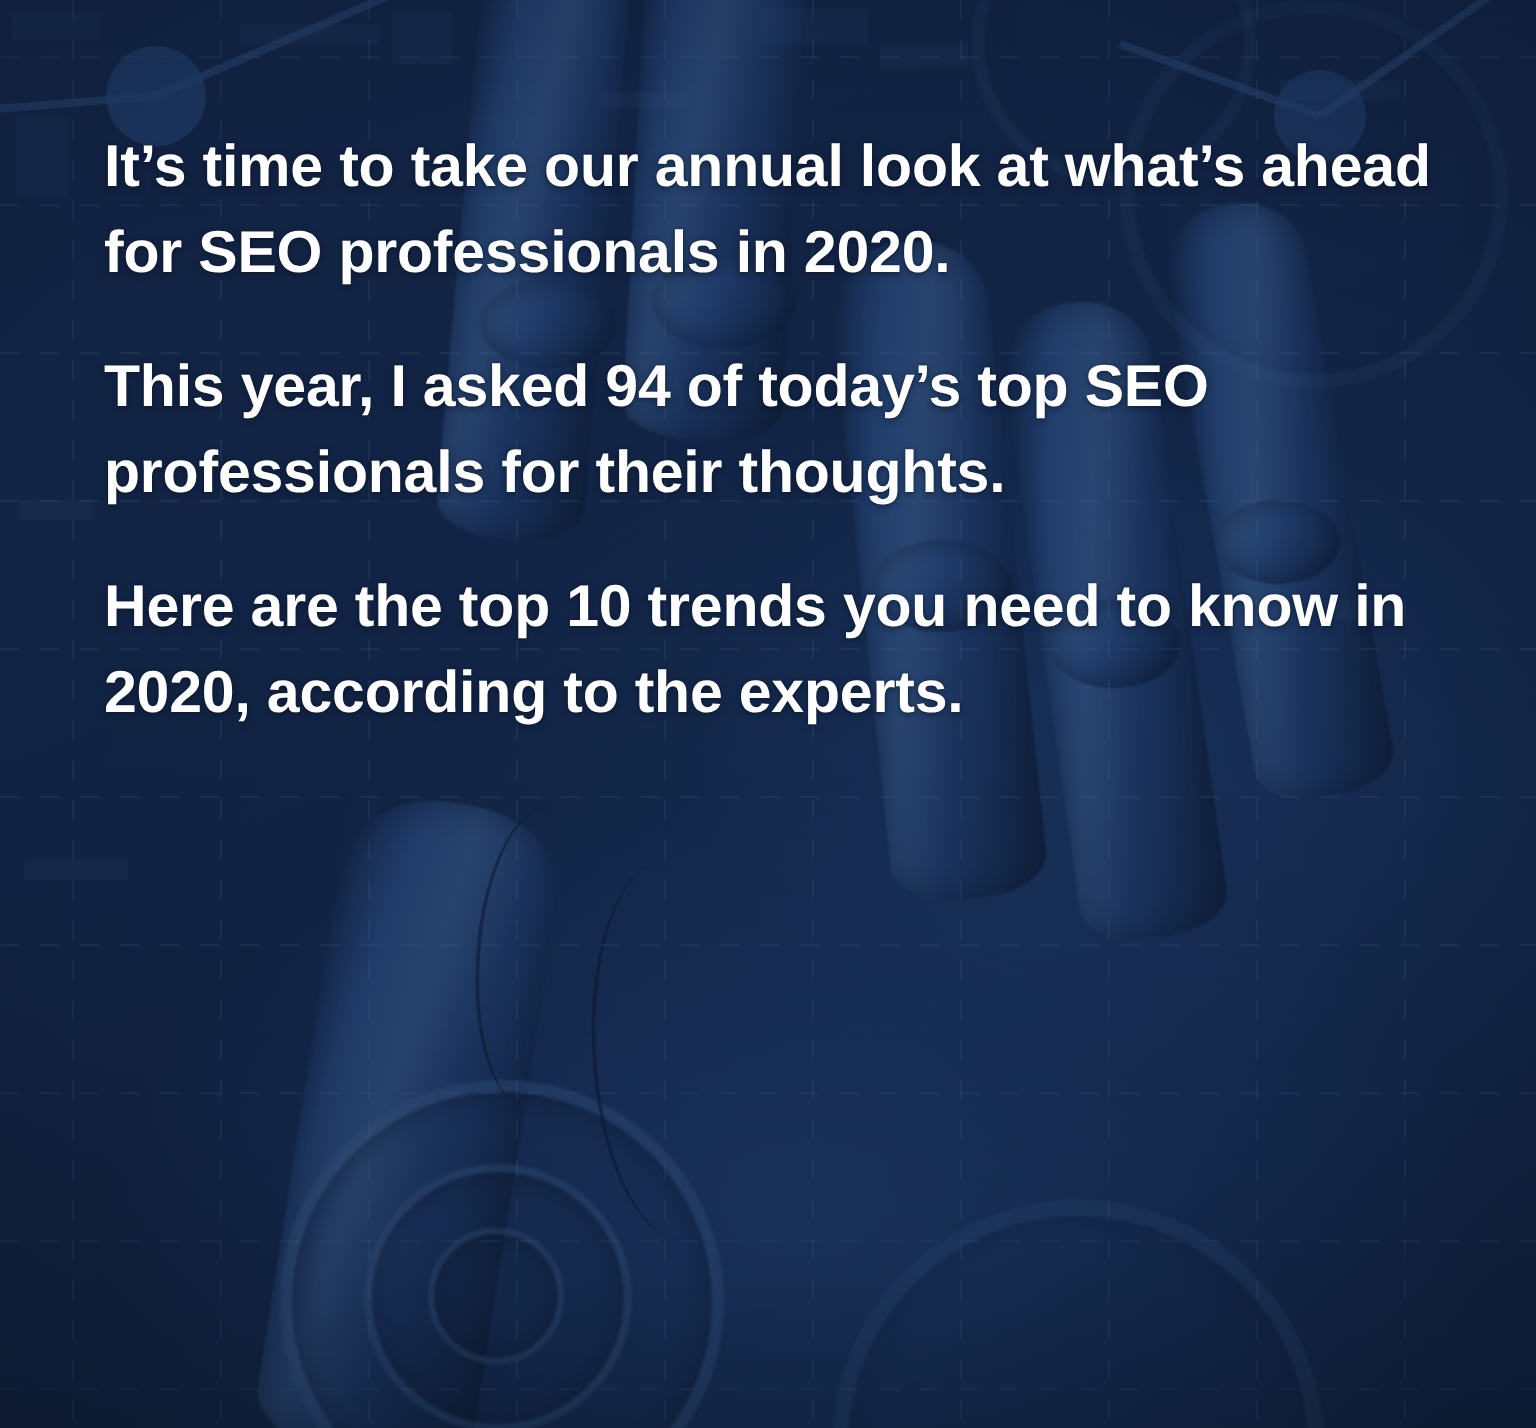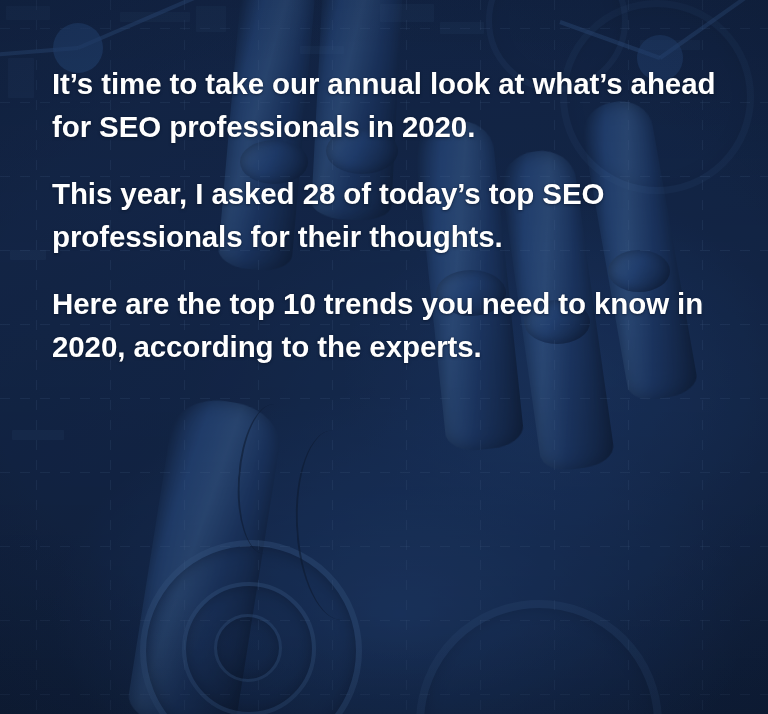--- a/index.html
+++ b/index.html
@@ -215,17 +215,17 @@
     <circle cx="78" cy="48" r="25" fill="#3d6ead" fill-opacity="0.62"></circle>
     <circle cx="660" cy="58" r="23" fill="#3d6ead" fill-opacity="0.50"></circle>
   </svg>
 
   <div class="bg-layer" id="bg-wash"></div>
   <div class="bg-layer" id="bg-tint"></div>
   <div class="bg-layer" id="bg-vignette"></div>
 
   <div id="content">
     <p class="para">It’s time to take our annual look at what’s ahead for SEO professionals in 2020.</p>
-    <p class="para">This year, I asked 28 of today’s top SEO professionals for their thoughts.</p>
+    <p class="para">This year, I asked 94 of today’s top SEO professionals for their thoughts.</p>
     <p class="para">Here are the top 10 trends you need to know in 2020, according to the experts.</p>
   </div>
 
 </div>
 
 </body></html>

